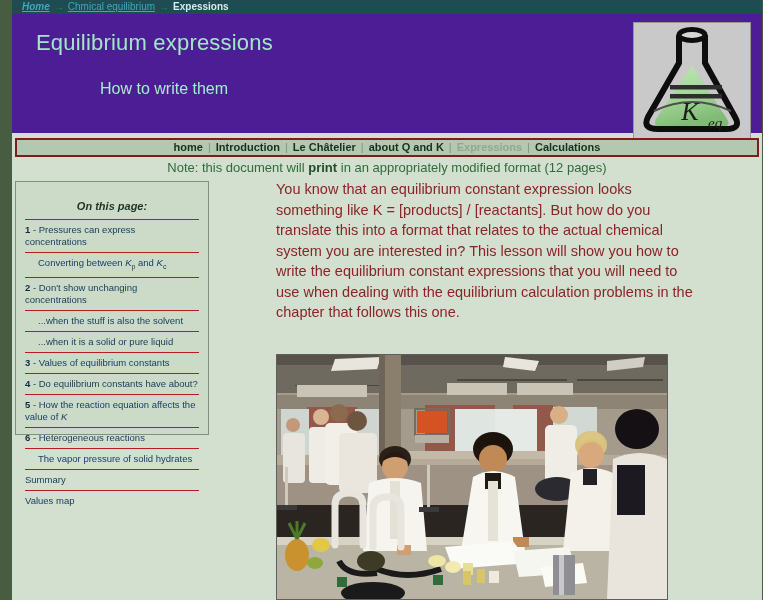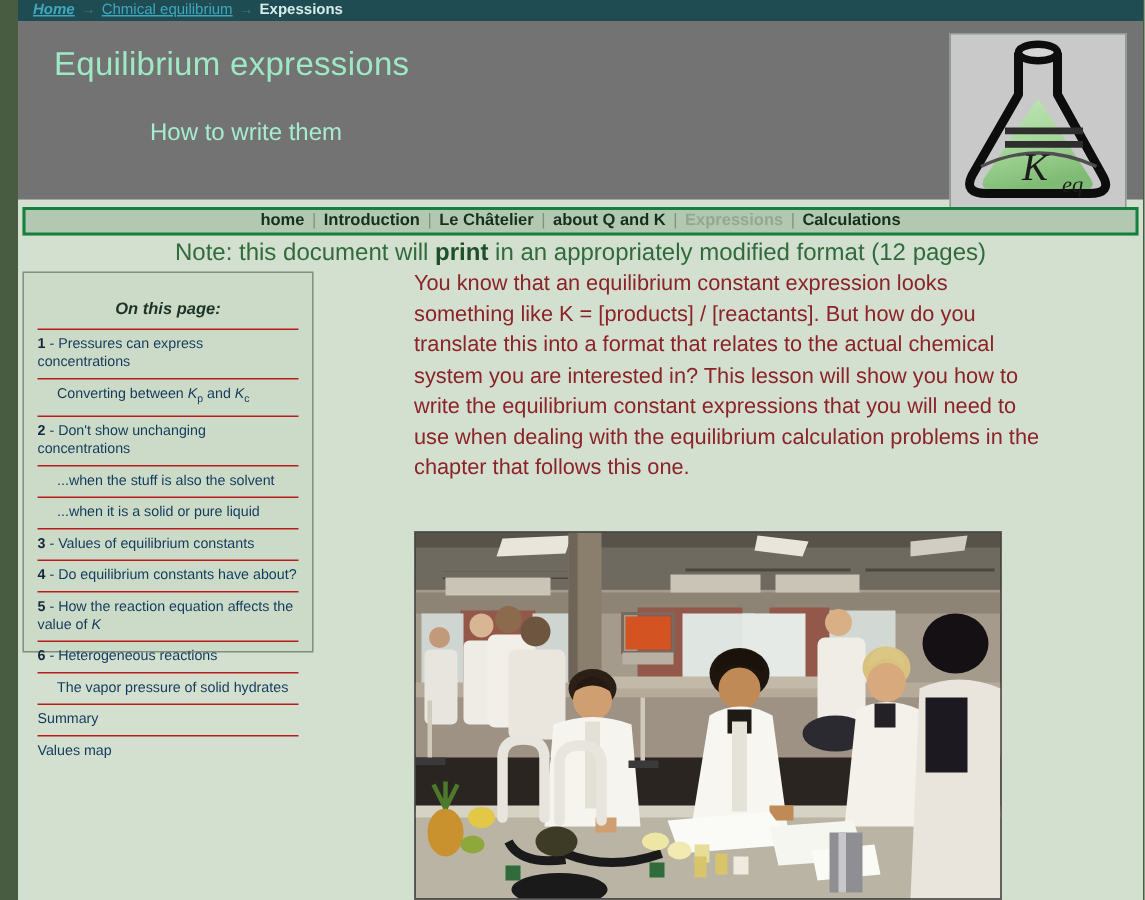--- a/index.html
+++ b/index.html
@@ -33,21 +33,21 @@
   }
   #breadcrumb .bc-link2 {
     color: #3ea8bd; text-decoration: underline; font-weight: normal;
   }
   #breadcrumb .bc-sep { color: #3a7b82; padding: 0 4px; font-weight: normal; }
   #breadcrumb .bc-current { color: #d5ece8; font-weight: bold; }
 
   
   #header {
     position: absolute; left: 0; top: 14px; width: 750px; height: 119px;
-    background: #737373;
+    background: #4c1d95;
   }
   #header-inner { position: absolute; left: 0; top: 0; width: 613px; height: 119px; }
   #page-title {
     position: absolute; left: 24px; top: 16px;
     font-size: 22px; color: #9ee8c4; letter-spacing: 0.2px;
   }
   #page-subtitle {
     position: absolute; left: 88px; top: 66px;
     font-size: 16px; color: #a6ecd0;
   }
@@ -59,39 +59,39 @@
     background: #c9c9c9;
     border: 1px solid #8f9a97;
   }
   #logo-box svg { display: block; }
 
   
   #navwrap {
     position: absolute; left: 3px; top: 138px;
     width: 744px; height: 19px;
     background: #b3c8b0;
-    border: 2px solid #15803d;
+    border: 2px solid #7f1d1d;
   }
   #nav {
     width: 100%; height: 100%;
     text-align: center;
     font-size: 11px; font-weight: bold;
     color: #1b3a2e;
     line-height: 15px;
     white-space: nowrap;
   }
   #nav .nav-item { color: #15301f; cursor: pointer; }
   #nav .nav-item.current { color: #93a793; font-weight: bold; }
   #nav .nav-sep { color: #7e9480; font-weight: normal; padding: 0 5px; }
 
   
   #printnote {
     position: absolute; left: 0; top: 160px; width: 750px;
     text-align: center;
-    font-size: 16px; color: #2f6b3b;
+    font-size: 13px; color: #2f6b3b;
   }
   #printnote b { font-weight: bold; color: #1d4f28; }
 
   
   #toc {
     position: absolute; left: 3px; top: 181px;
     width: 194px; height: 254px;
     background: #ccdbc8;
     border: 1px solid #7f9080;
     padding: 18px 9px 0 9px;

